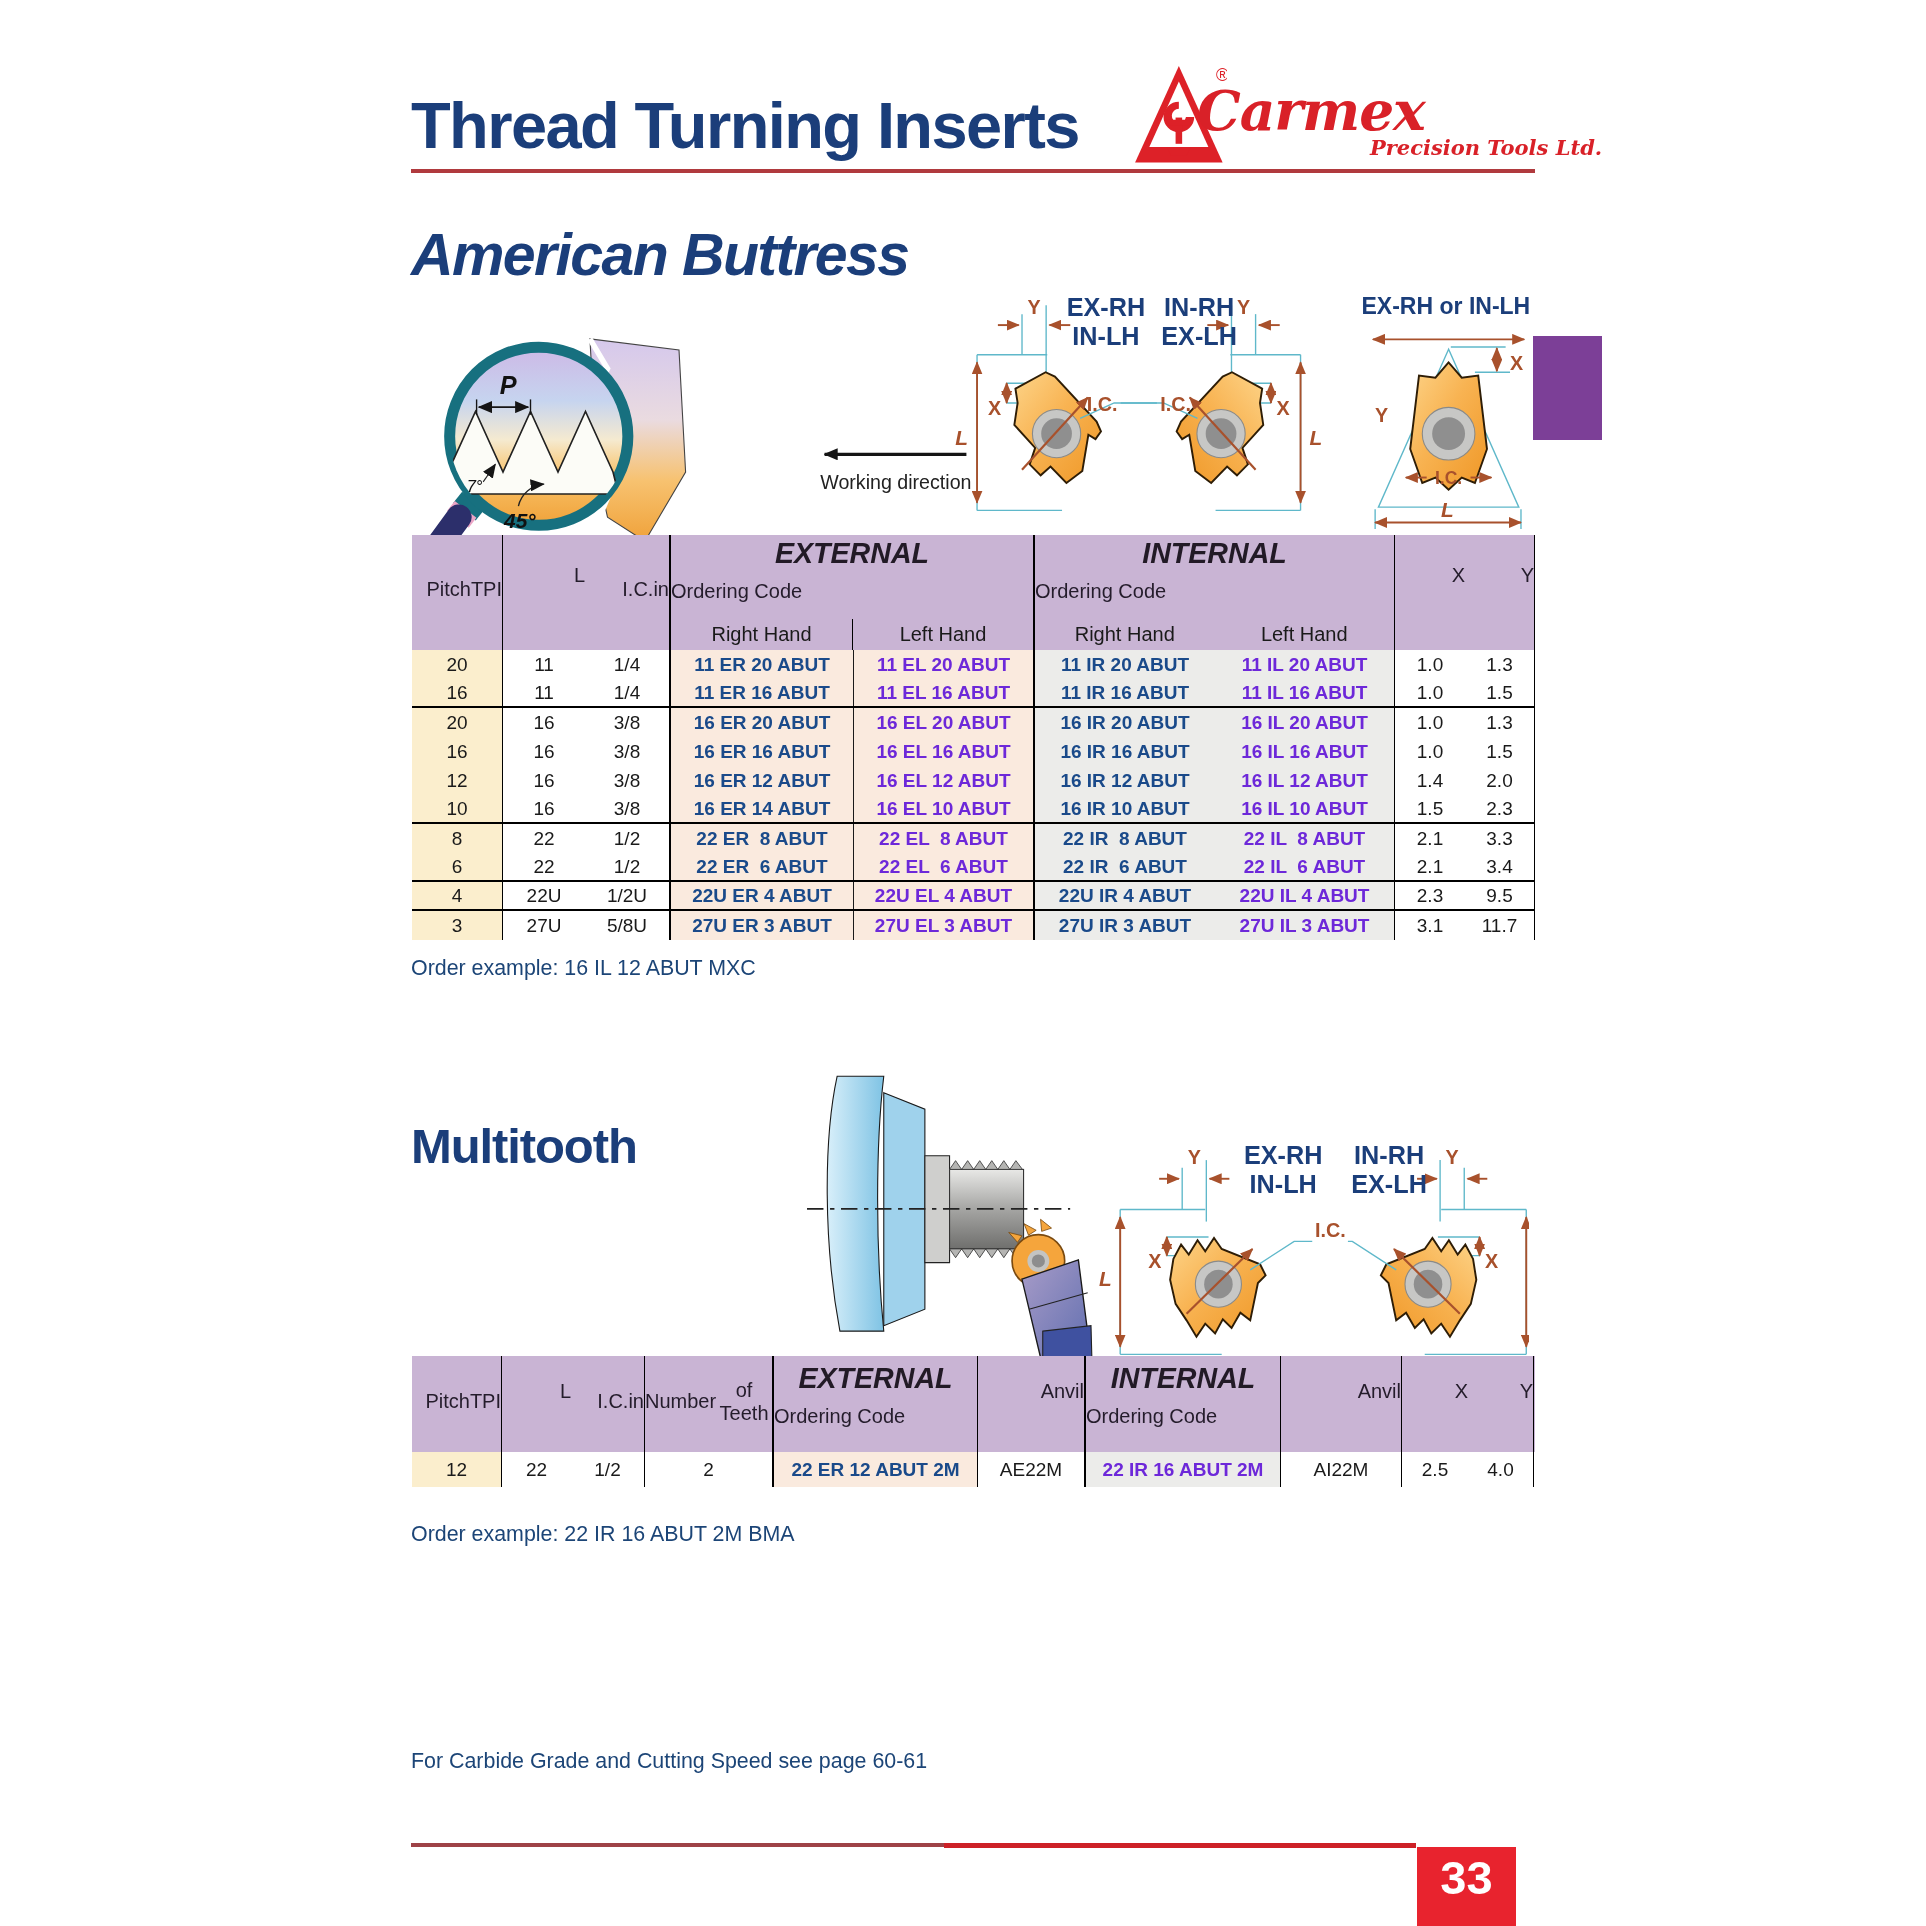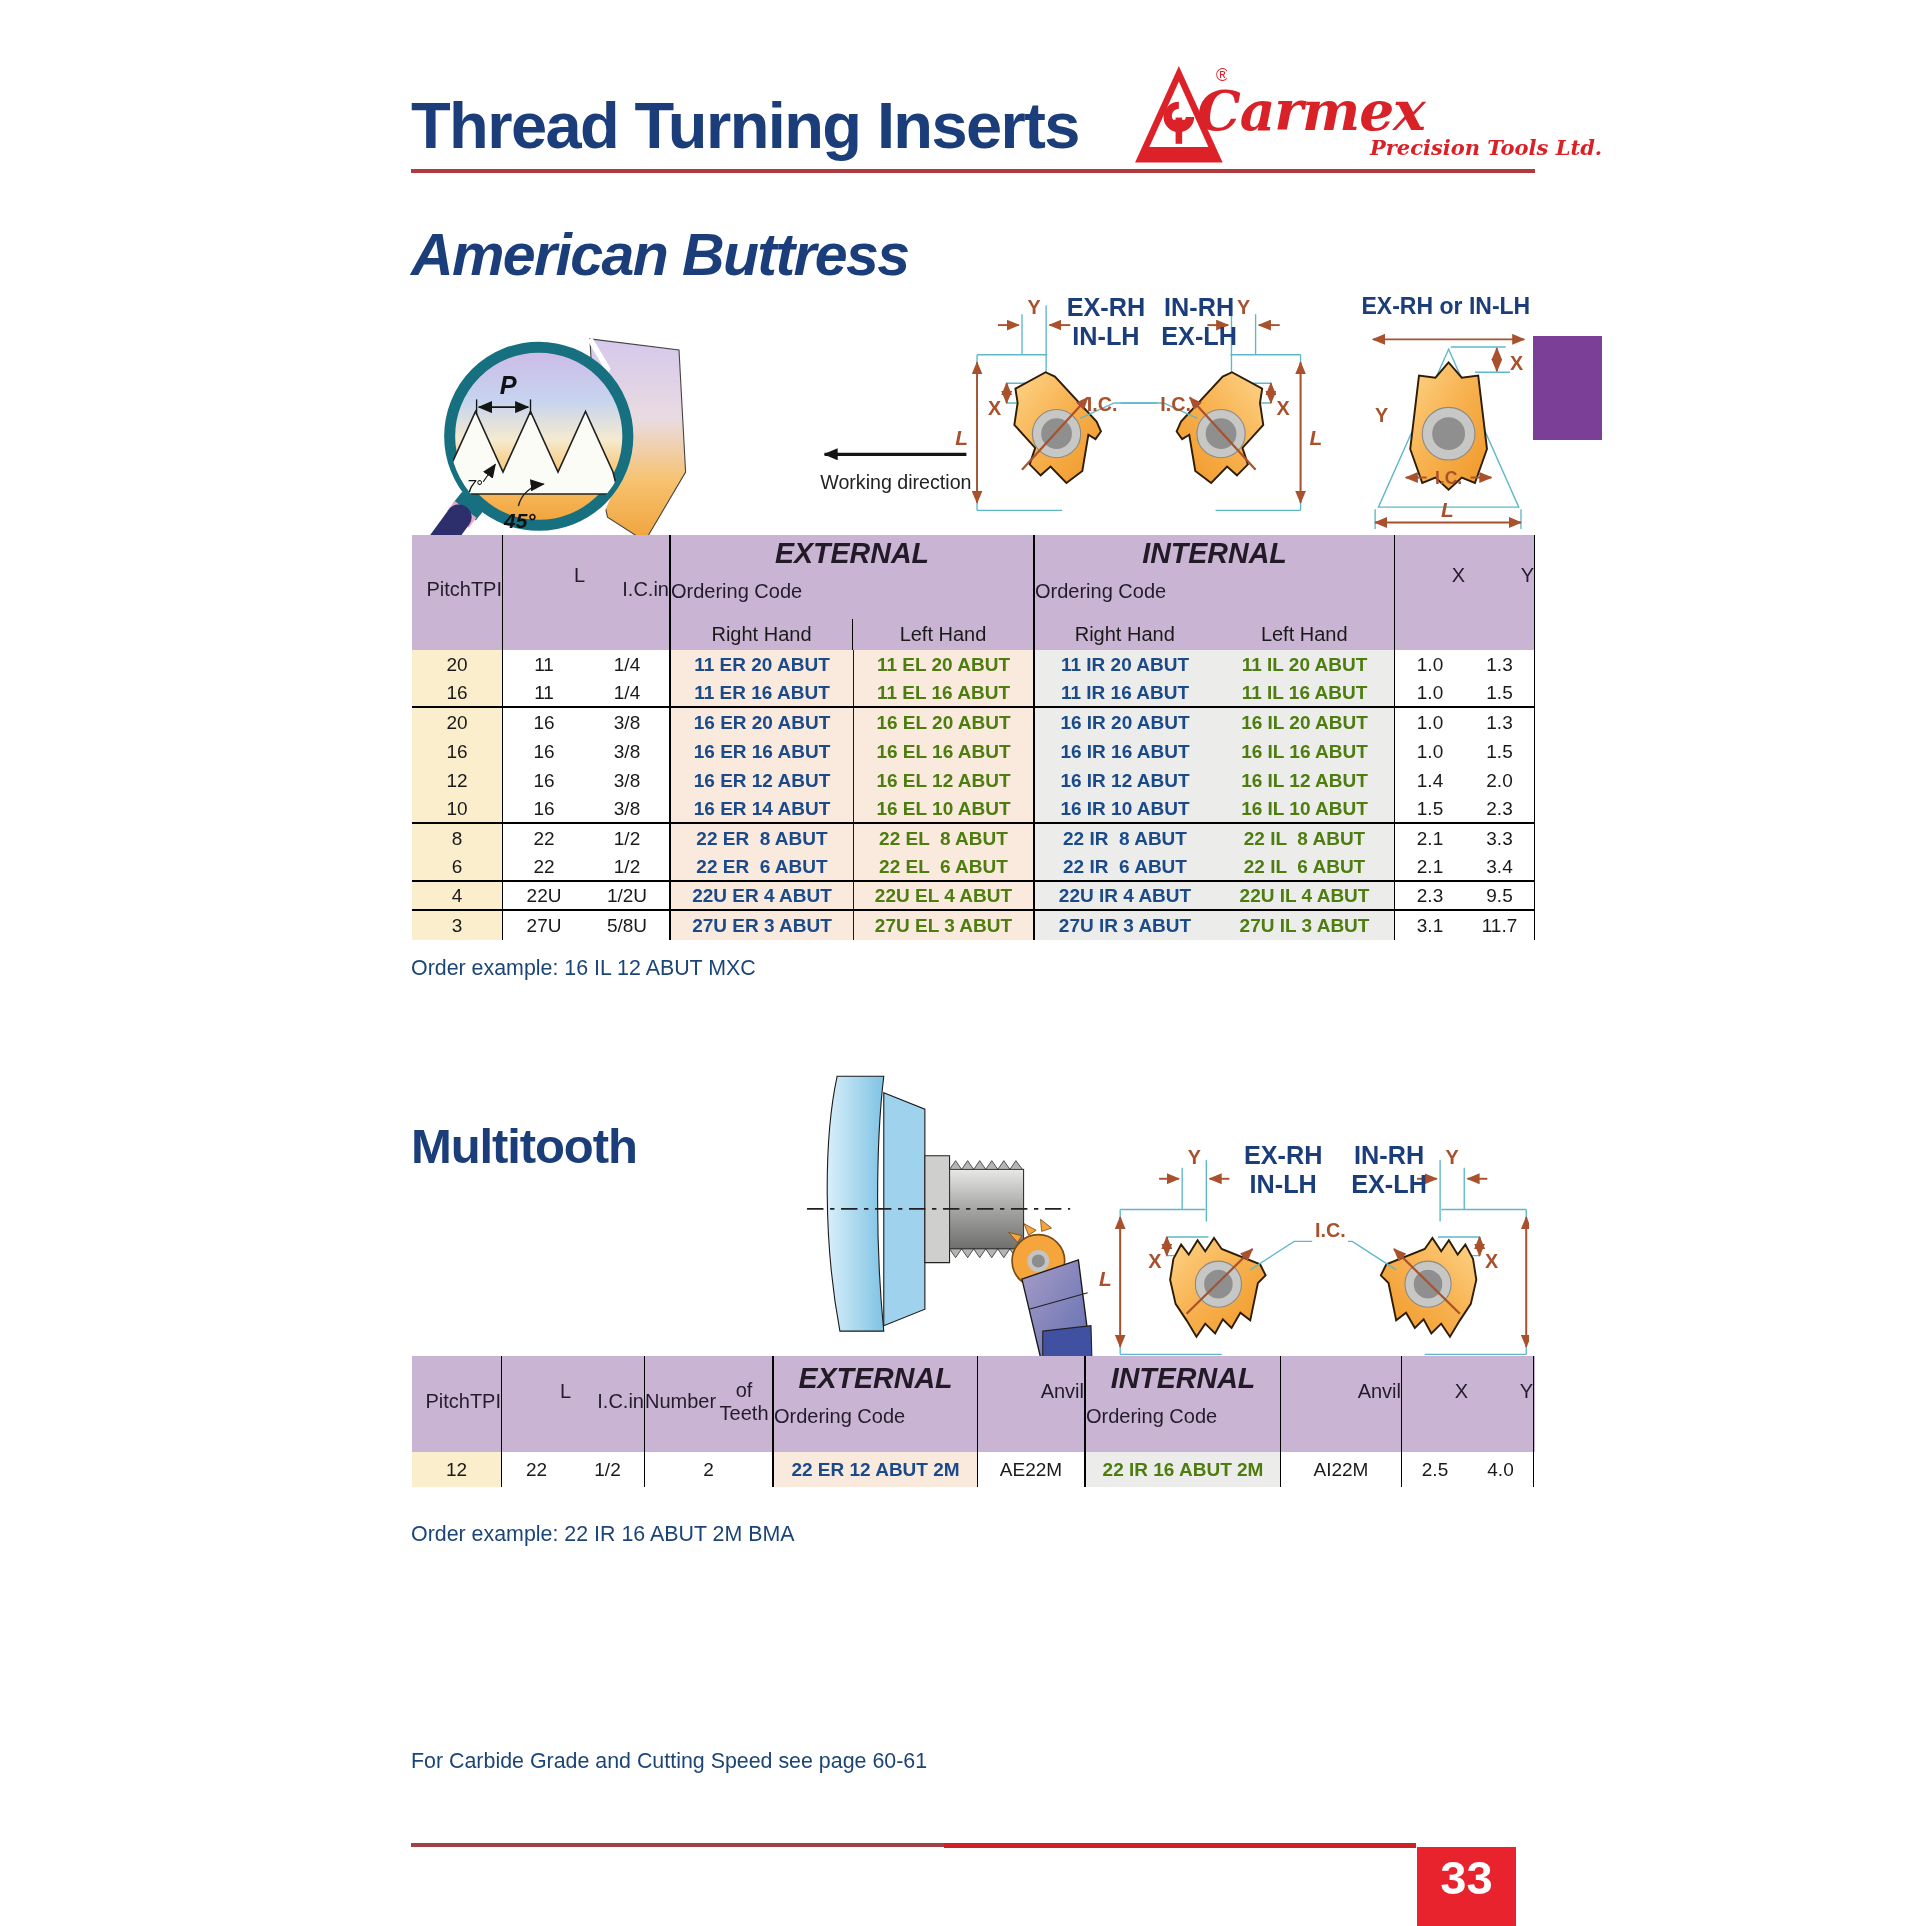--- a/index.html
+++ b/index.html
@@ -55,21 +55,21 @@
   .t-row{display:grid;box-sizing:border-box;}
   .t1 .t-row{grid-template-columns:91px 82px 86px 183px 181px 180px 180px 70px 70px;height:29px;}
   .t2 .t-row{grid-template-columns:90px 69px 74px 129px 204px 108px 195px 121px 66px 66px;height:35px;}
   .t-row > div{height:100%;display:flex;align-items:center;justify-content:center;
                font-size:19px;box-sizing:border-box;}
   .group-end{border-bottom:2.2px solid #000;}
   .bg-cream{background:#fbeecd;}
   .bg-pink{background:#faeade;}
   .bg-gray{background:#ececea;}
   .code-r{color:#1a4a8a;font-weight:bold;white-space:pre;}
-  .code-l{color:#4d7c0f;font-weight:bold;white-space:pre;}
+  .code-l{color:#6d28d9;font-weight:bold;white-space:pre;}
   .br-half{border-right:1.1px solid #1a1a1a;}
 
   
   .rule-a{left:411px;top:1843px;width:534px;height:4.4px;background:#9e4247;}
   .rule-b{left:944px;top:1843px;width:472px;height:5px;background:#cd2127;}
   .pagebox{left:1417px;top:1847px;width:99px;height:79px;background:#e8232e;color:#fff;
            font-size:47px;font-weight:bold;text-align:center;padding-top:3.3px;box-sizing:border-box;}
   .purple-tab{left:1533px;top:336px;width:69px;height:104px;background:#7c3f97;}
 
   svg text{font-family:"Liberation Sans",sans-serif;}

